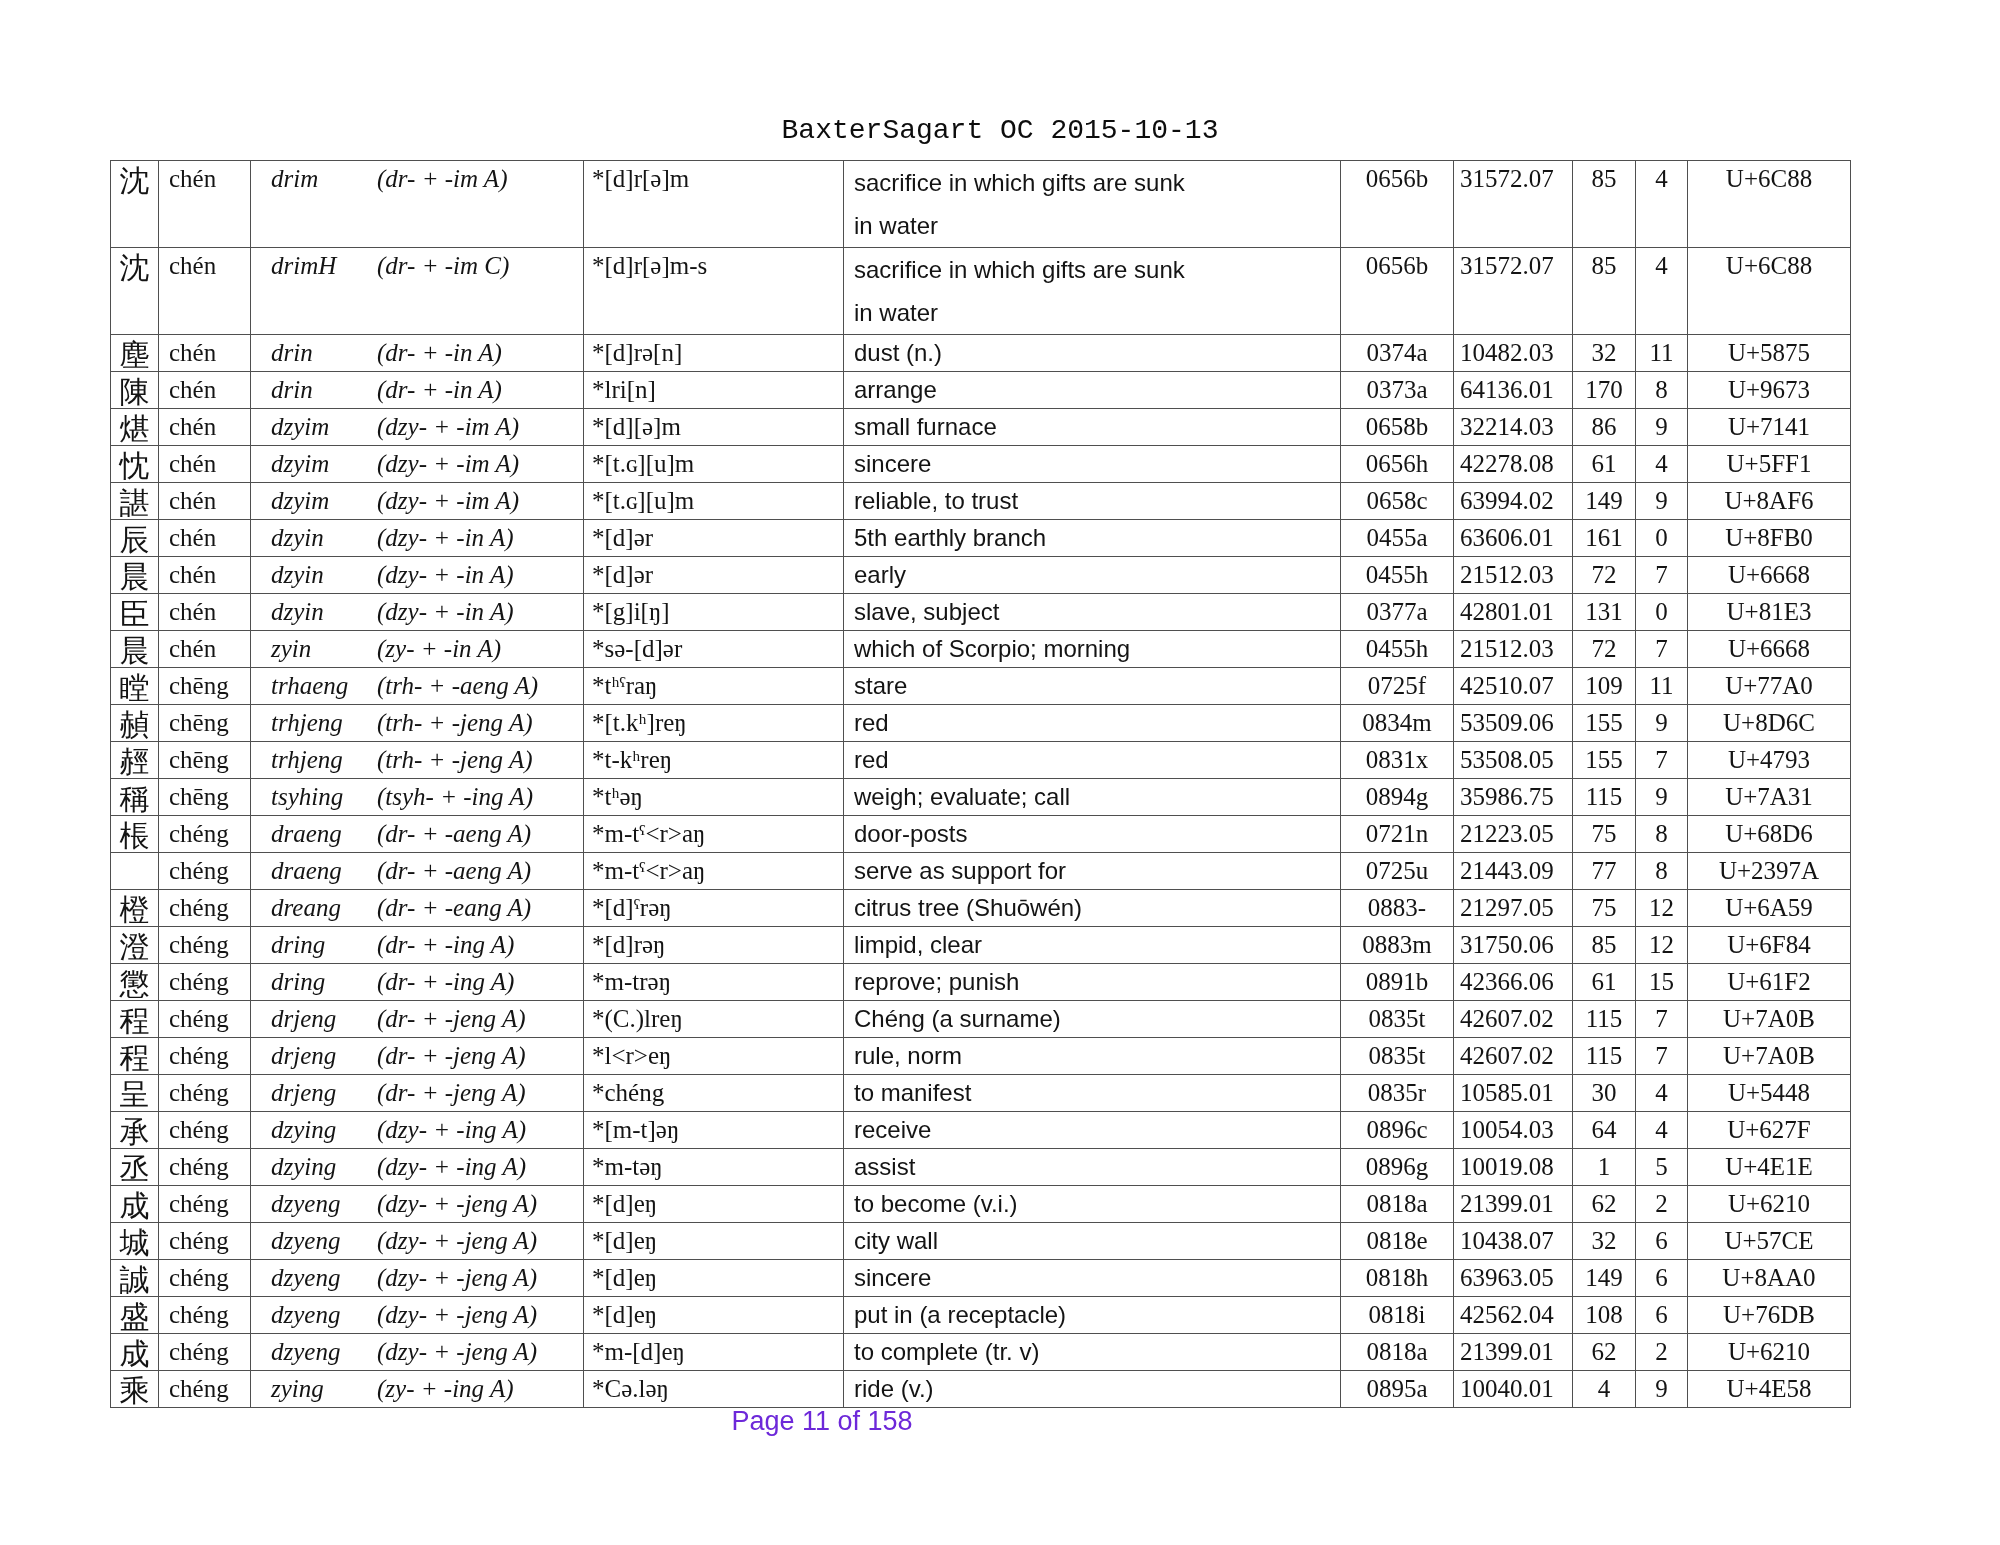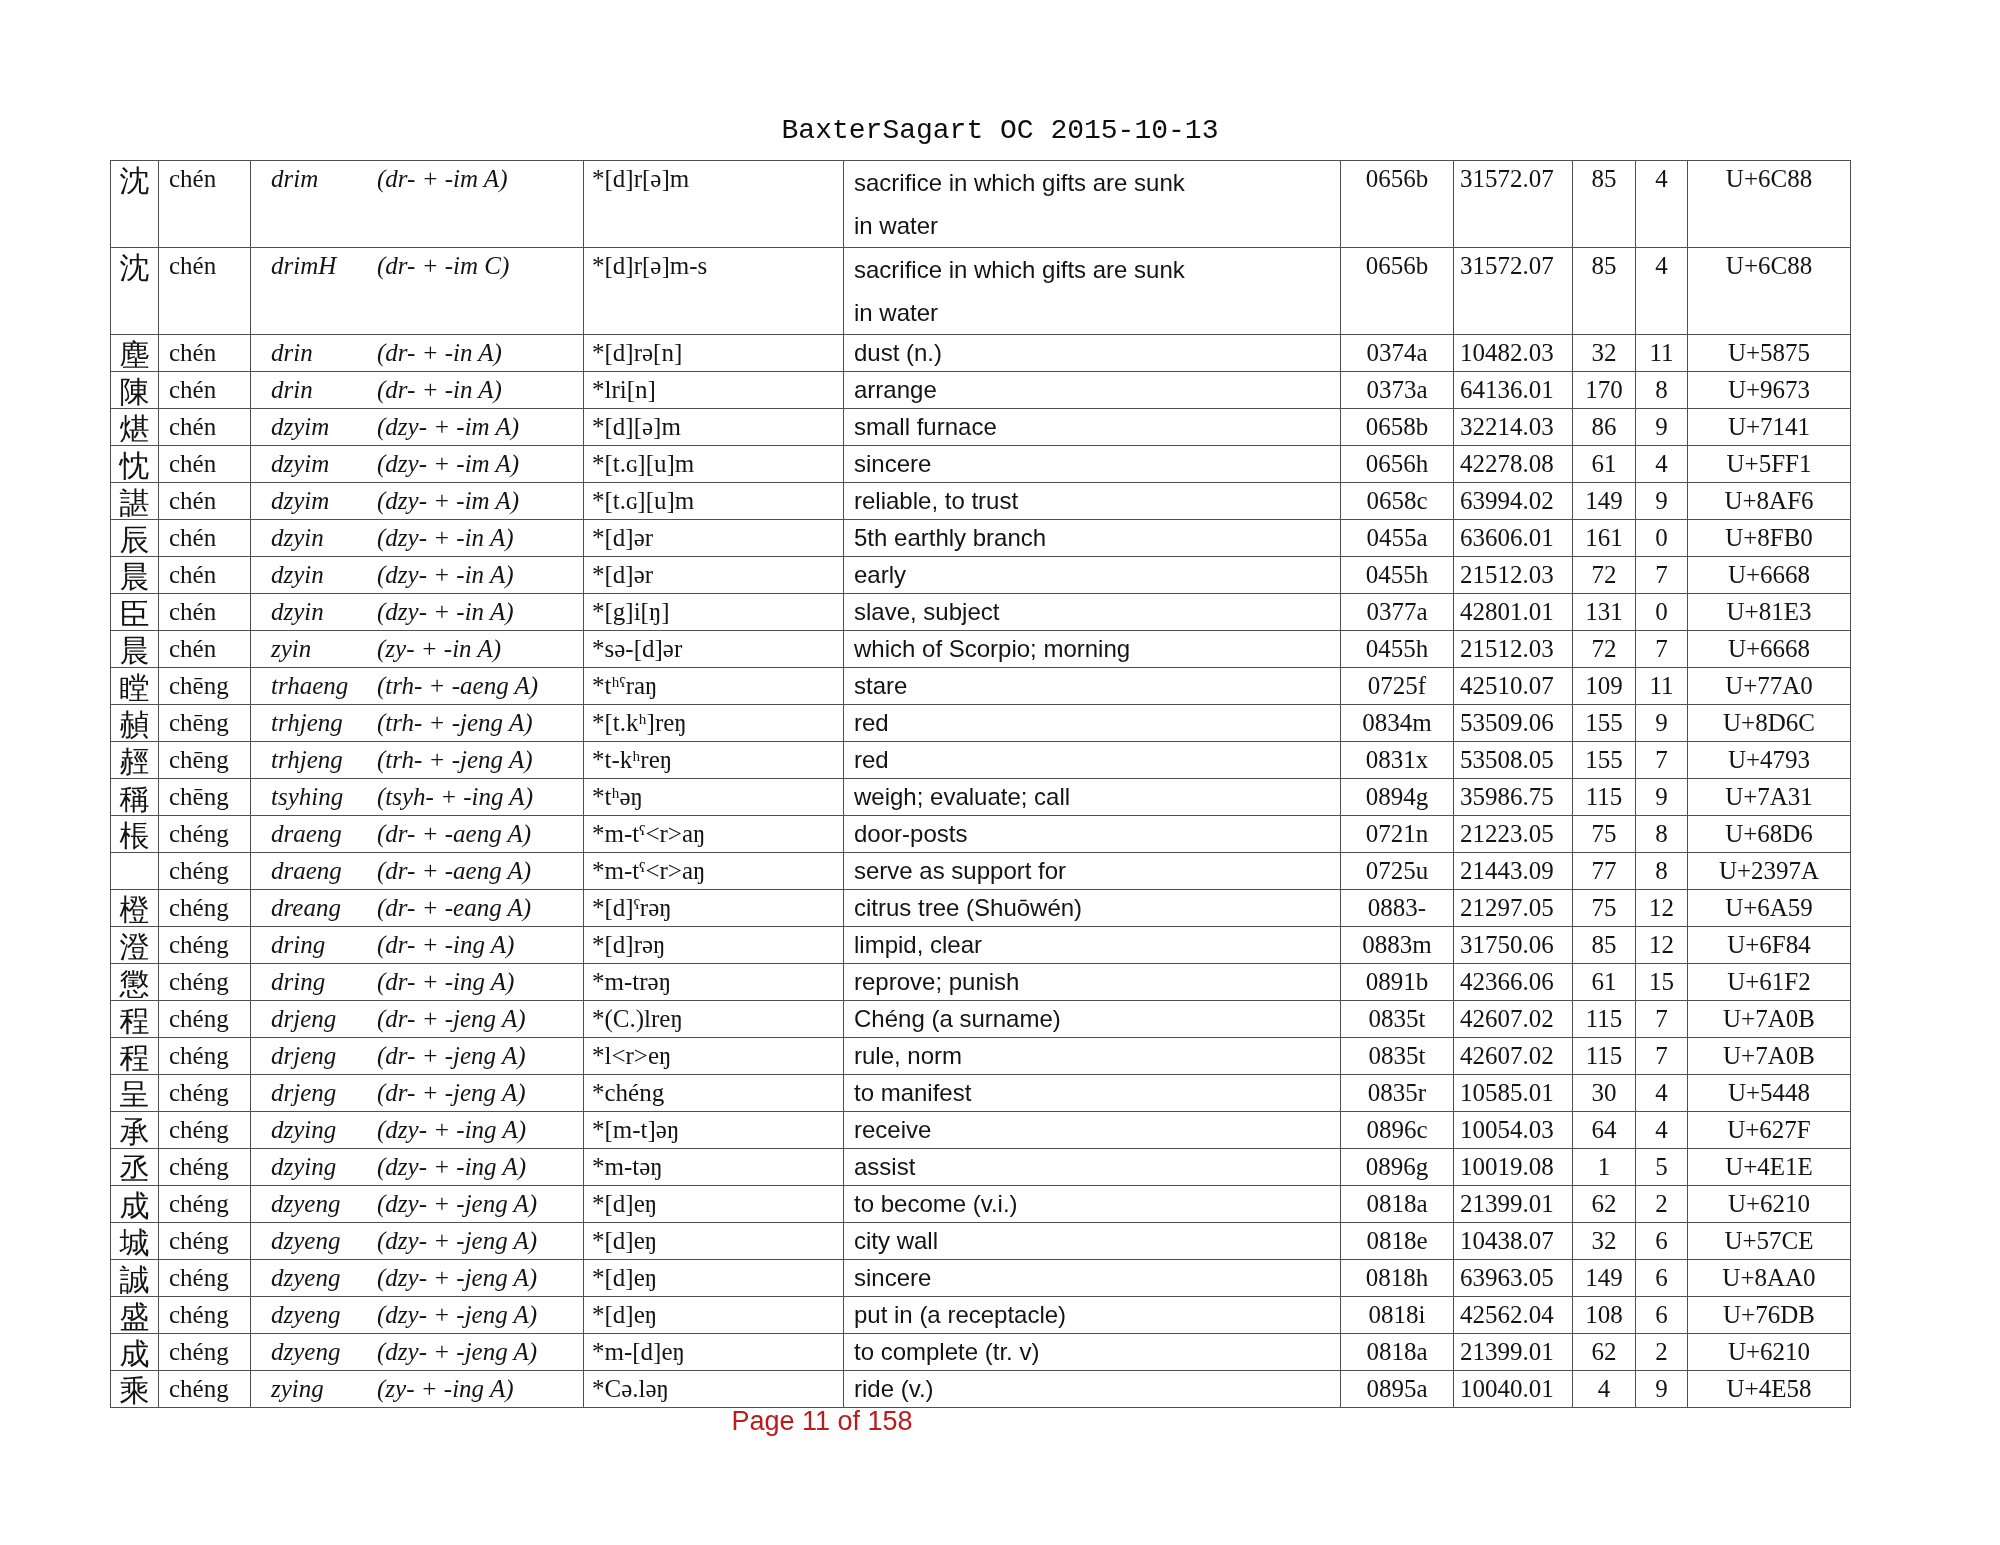--- a/index.html
+++ b/index.html
@@ -46,21 +46,21 @@
     padding-left:10px;
     white-space:pre-line;
   }
   tr.tall td.c-gloss{line-height:43px;padding-top:0;}
   td.c-id,td.c-rad,td.c-str,td.c-uni{text-align:center;}
   td.c-ref{text-align:left;}
   .page-footer{
     position:absolute;top:1406px;left:0;width:1644px;
     text-align:center;
     font-family:"Liberation Sans","DejaVu Sans",sans-serif;
-    font-size:27px;color:#b91c1c;
+    font-size:27px;color:#6d28d9;
   }
 </style>
 </head>
 <body>
 
 <div class="page">
 
   <div class="doc-title">BaxterSagart OC 2015-10-13</div>
 
   <table class="oc-table">

